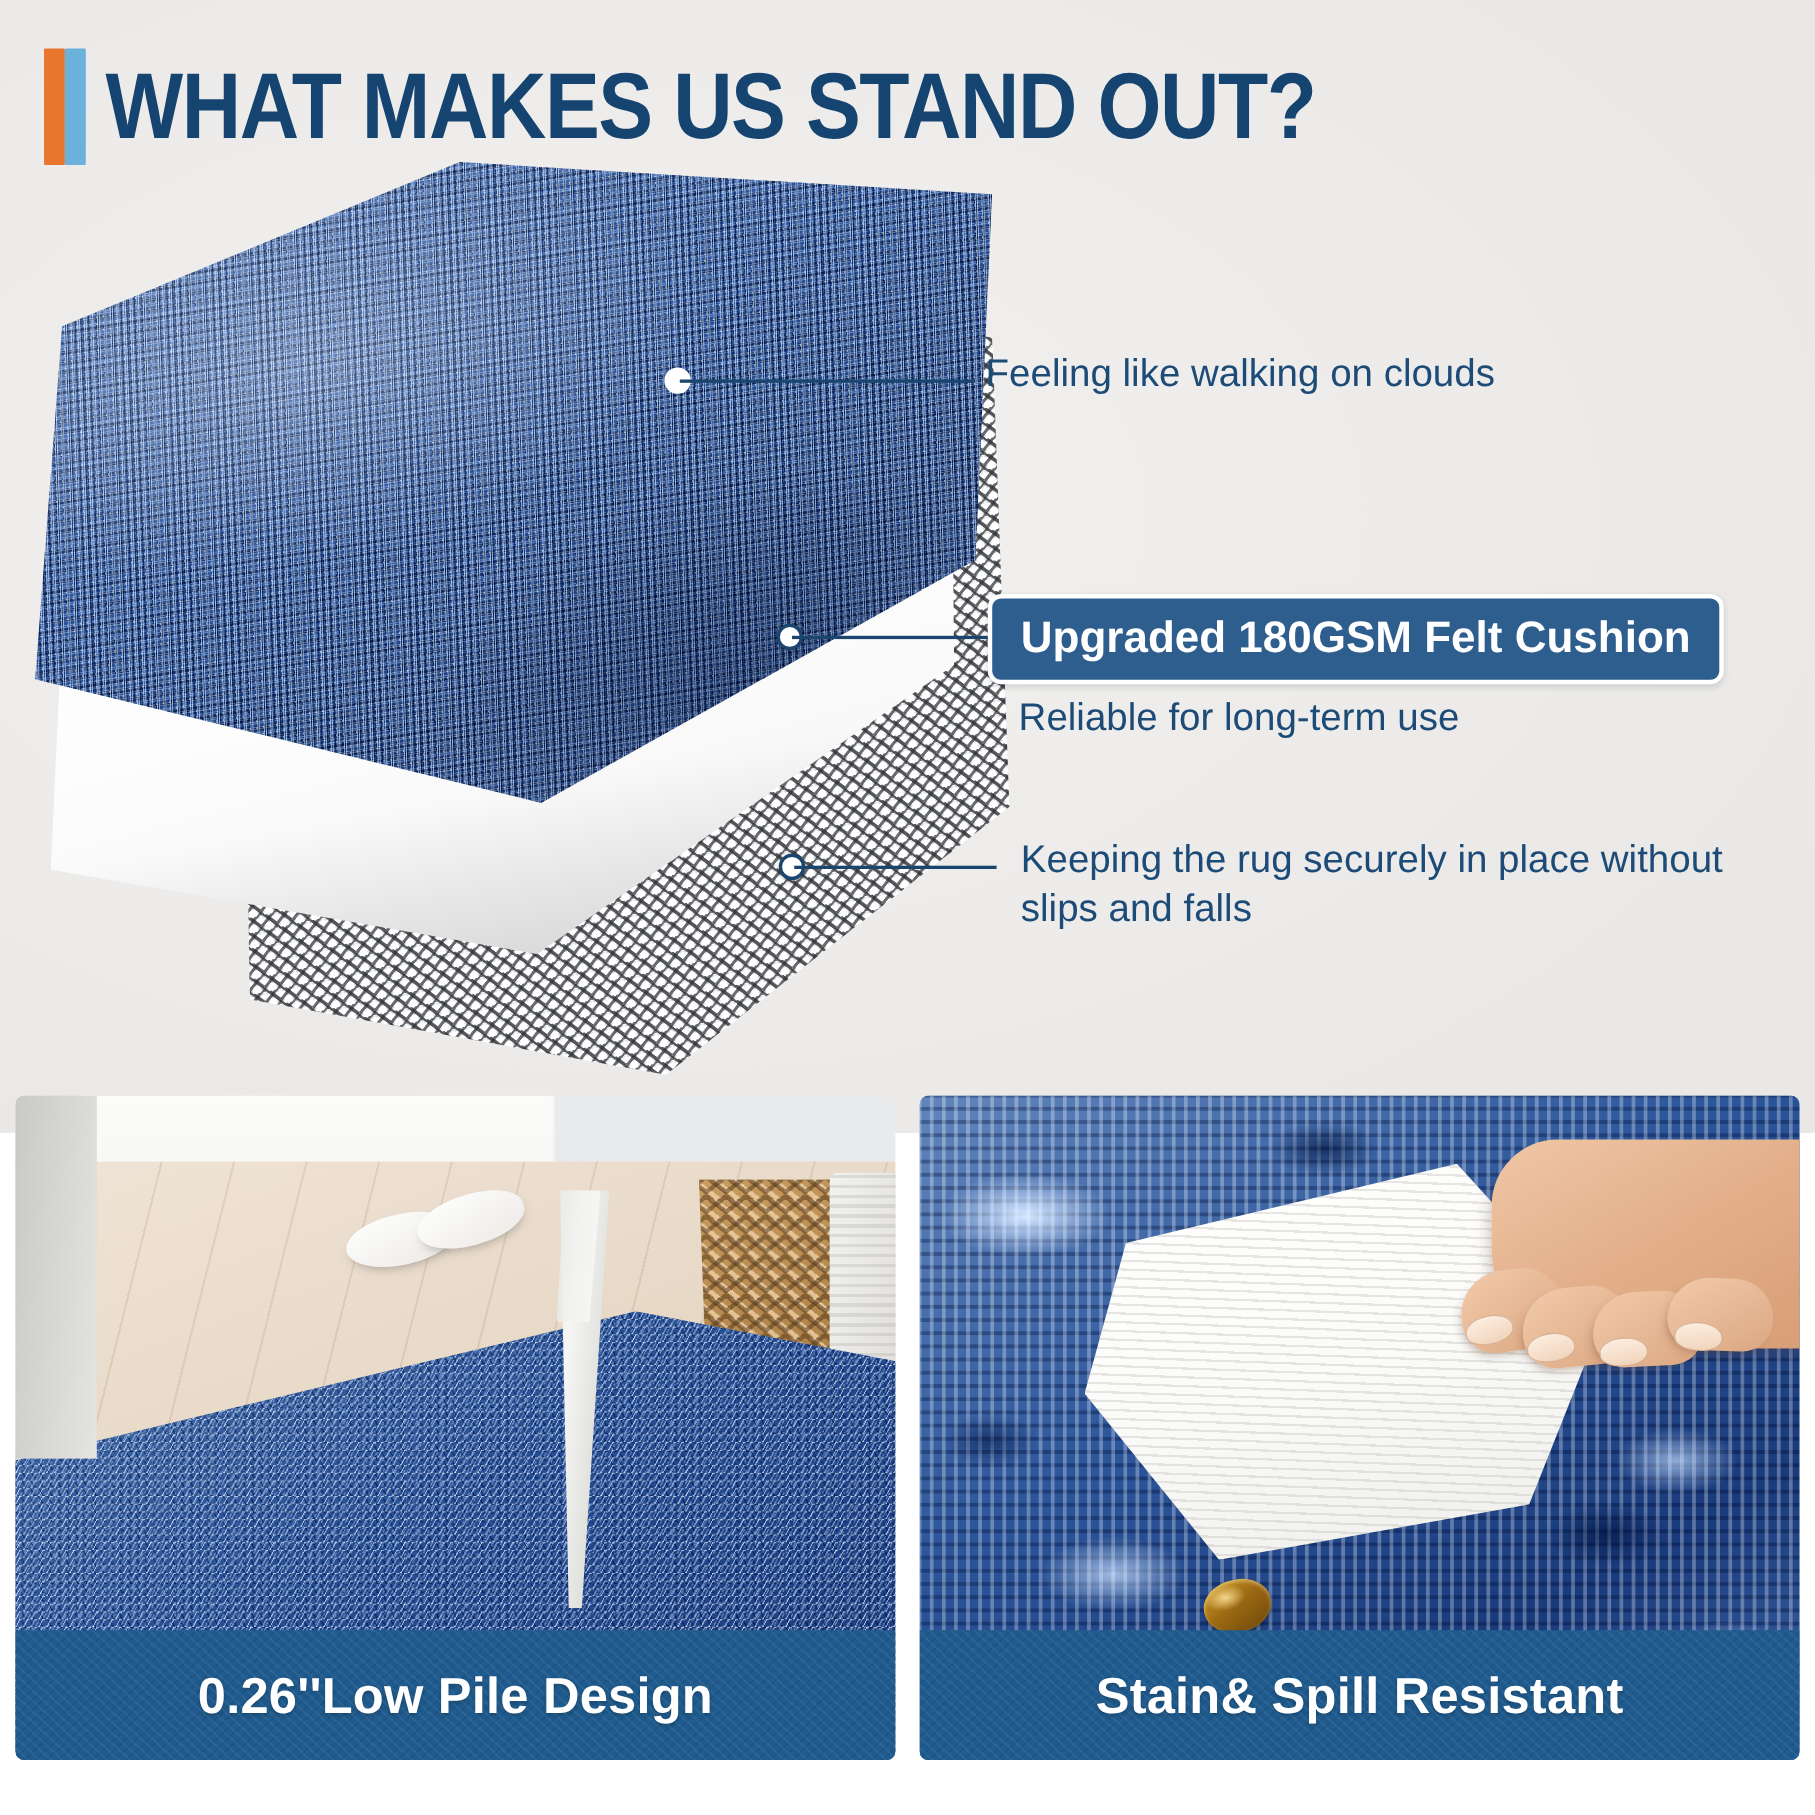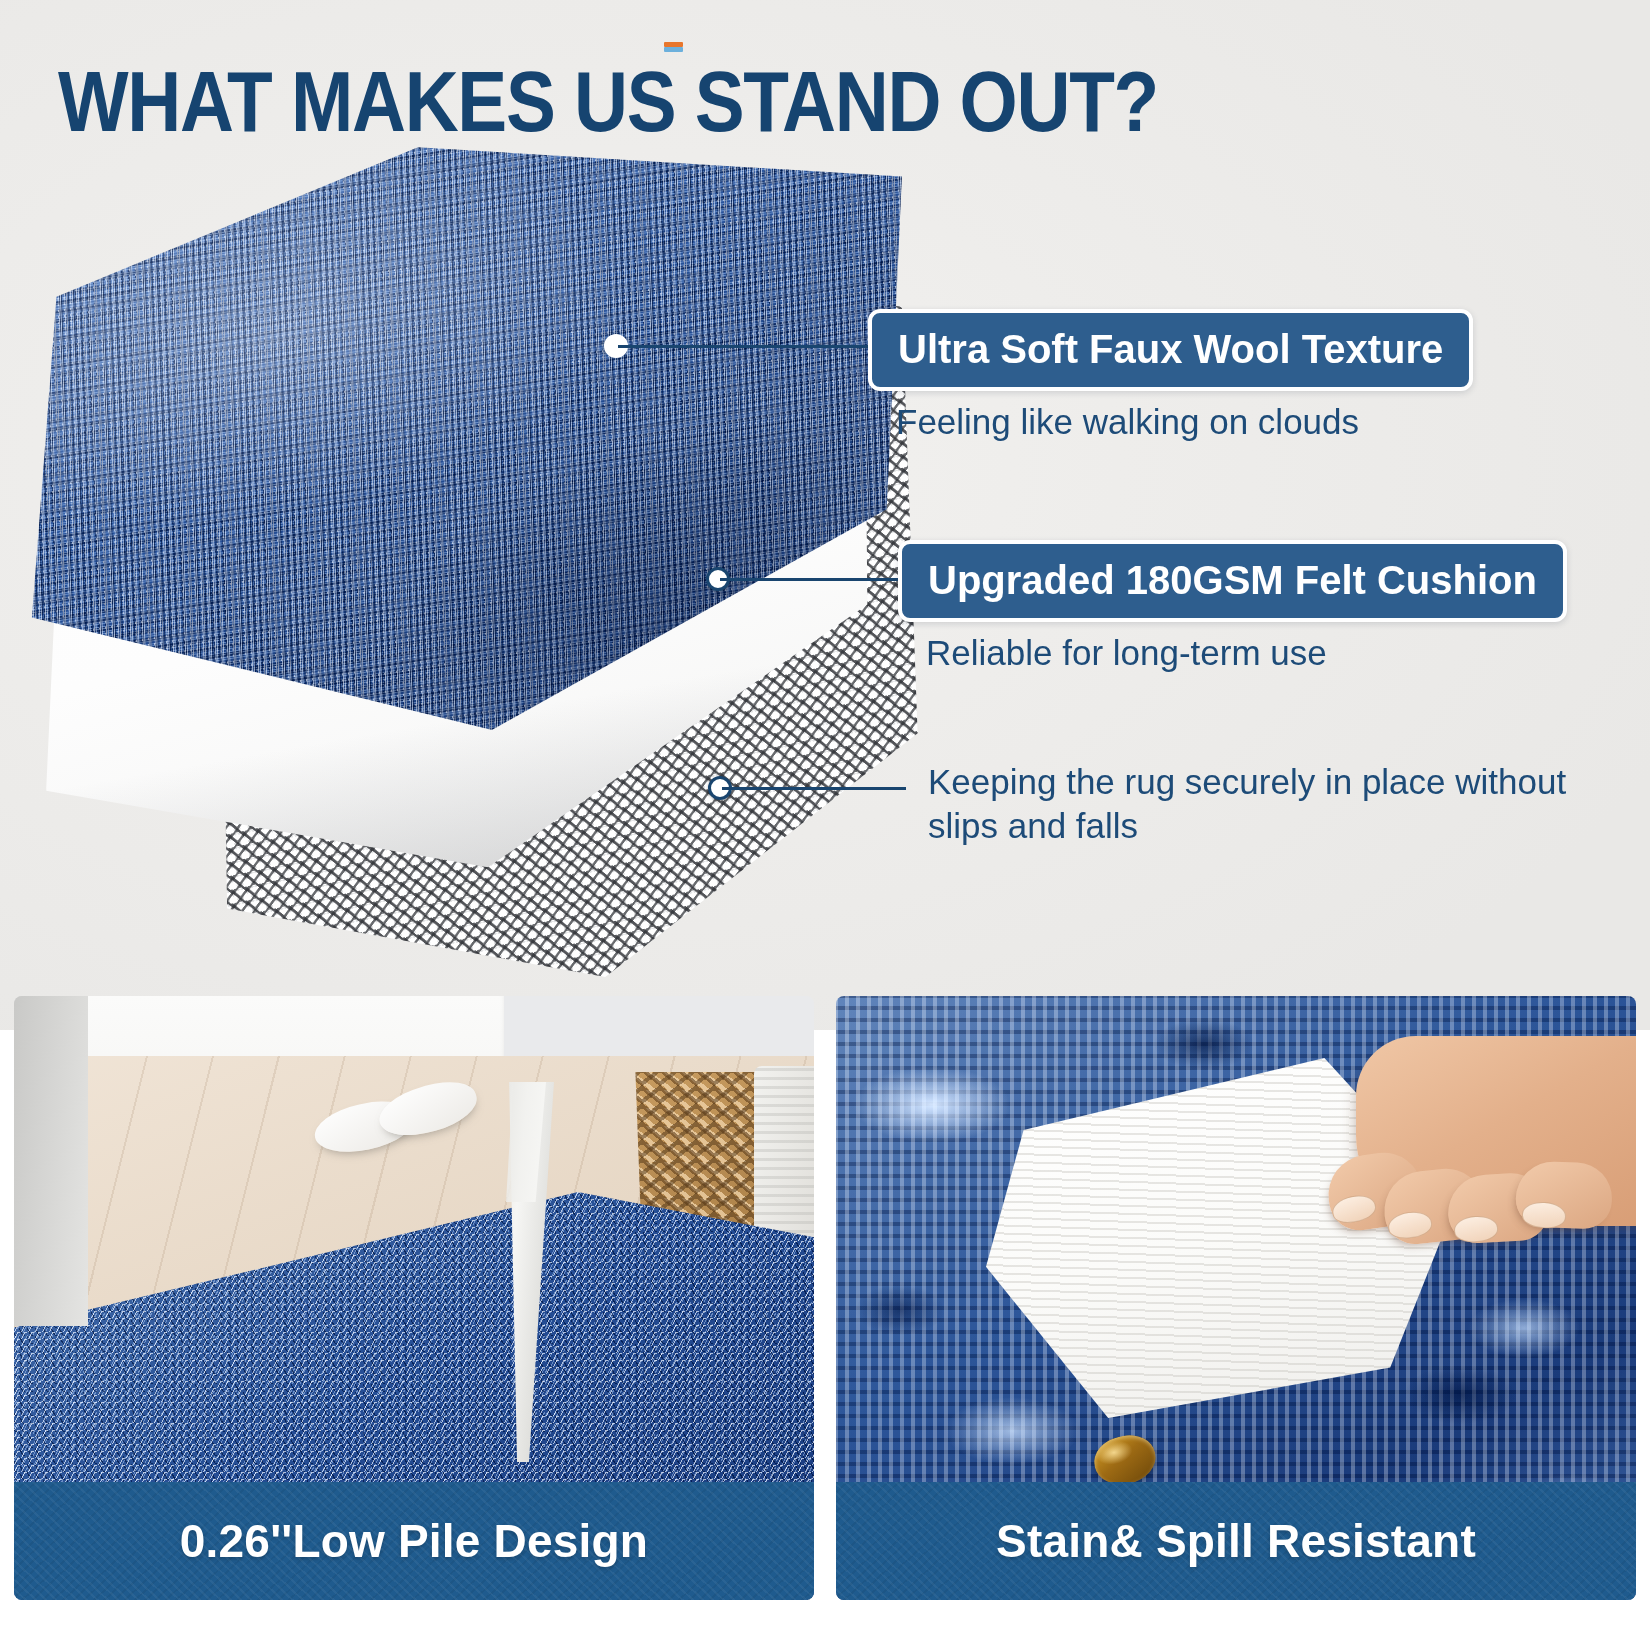--- a/index.html
+++ b/index.html
@@ -17,21 +17,21 @@
   
   #top-panel {
     position:absolute; left:0; top:0; width:1650px; height:1030px;
     background:
       radial-gradient(ellipse 1200px 700px at 35% 45%, #f3f2f0 0%, #eeedeb 45%, #e9e8e6 100%);
   }
 
   
   #headline-row {
     position:absolute; left:40px; top:42px; height:110px;
-    display:flex; align-items:center; gap:0;flex-direction:column;
+    display:flex; align-items:center; gap:0;
   }
   .bar { width:19px; height:106px; border-radius:1px; }
   #bar-orange { background:#e8762c; }
   #bar-blue { background:#6cb0dc; }
   #headline-text {
     margin-left:18px;
     font-family:"Liberation Sans", sans-serif;
     font-weight:bold;
     font-size:85px;
     line-height:100px;
@@ -360,21 +360,20 @@
     <div class="leader" id="leader-2">
       <div class="dot"></div>
       <div class="line"></div>
     </div>
     <div class="leader" id="leader-3">
       <div class="dot"></div>
       <div class="line"></div>
     </div>
 
     <div class="callout" id="callout-1">
-      <div class="chip">Ultra Soft Faux Wool Texture</div>
       <div class="sub">Feeling like walking on clouds</div>
     </div>
     <div class="callout" id="callout-2">
       <div class="chip">Upgraded 180GSM Felt Cushion</div>
       <div class="sub">Reliable for long-term use</div>
     </div>
     <div class="callout" id="callout-3">
       <div class="sub">Keeping the rug securely in place without slips and falls</div>
     </div>
   </div>

